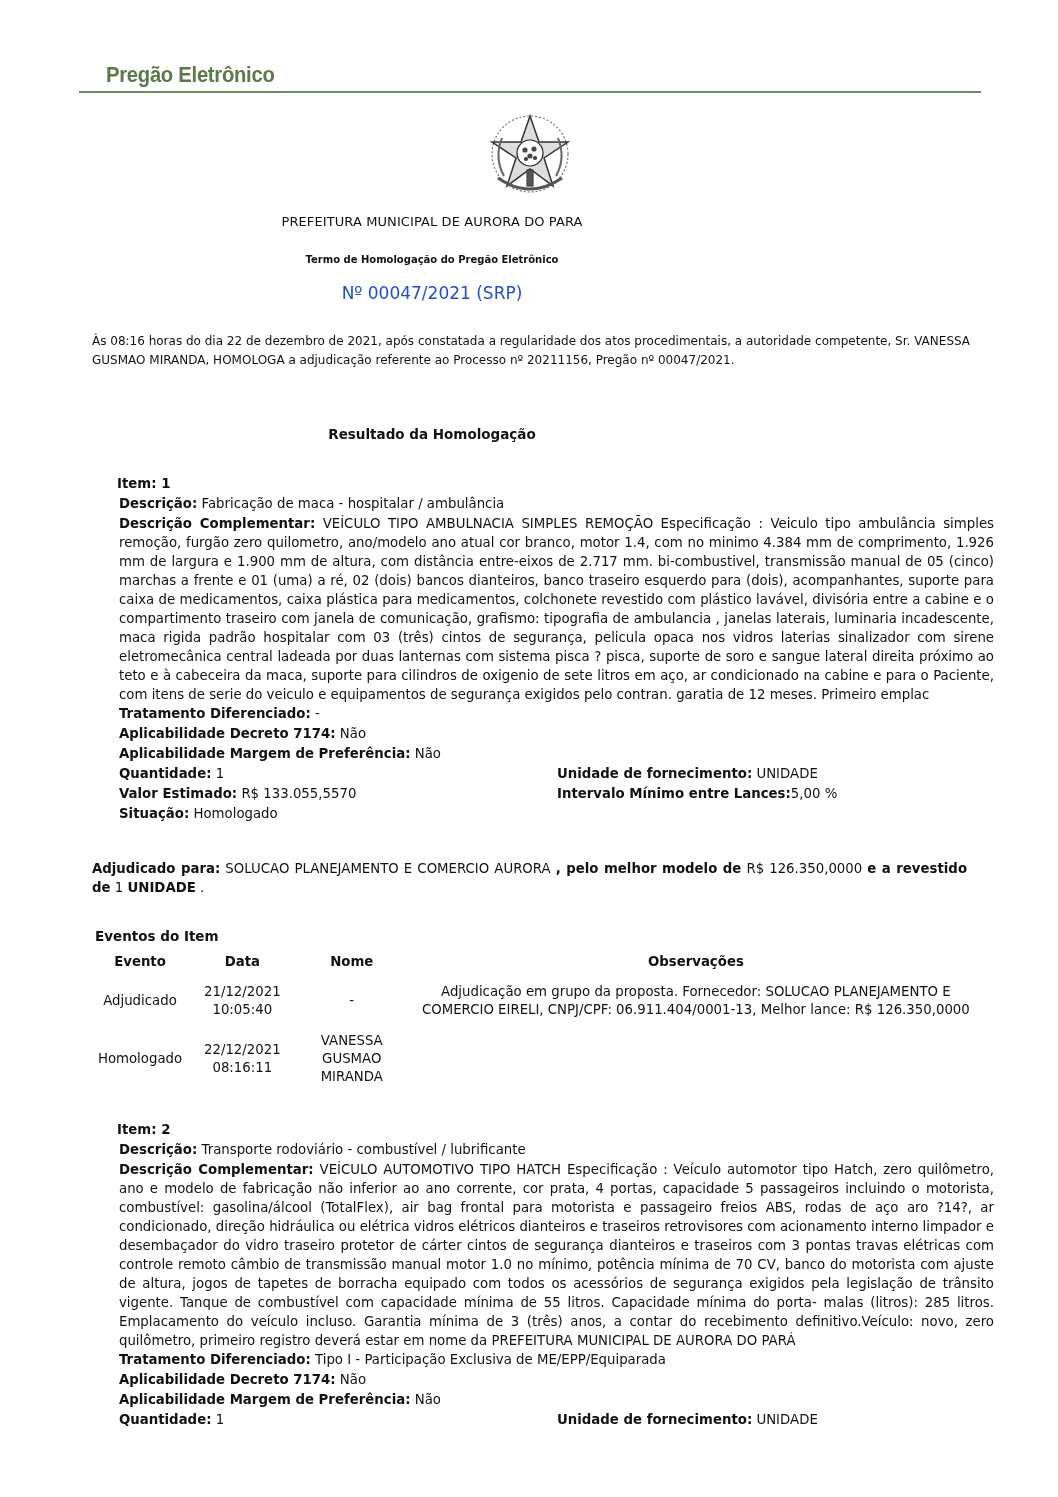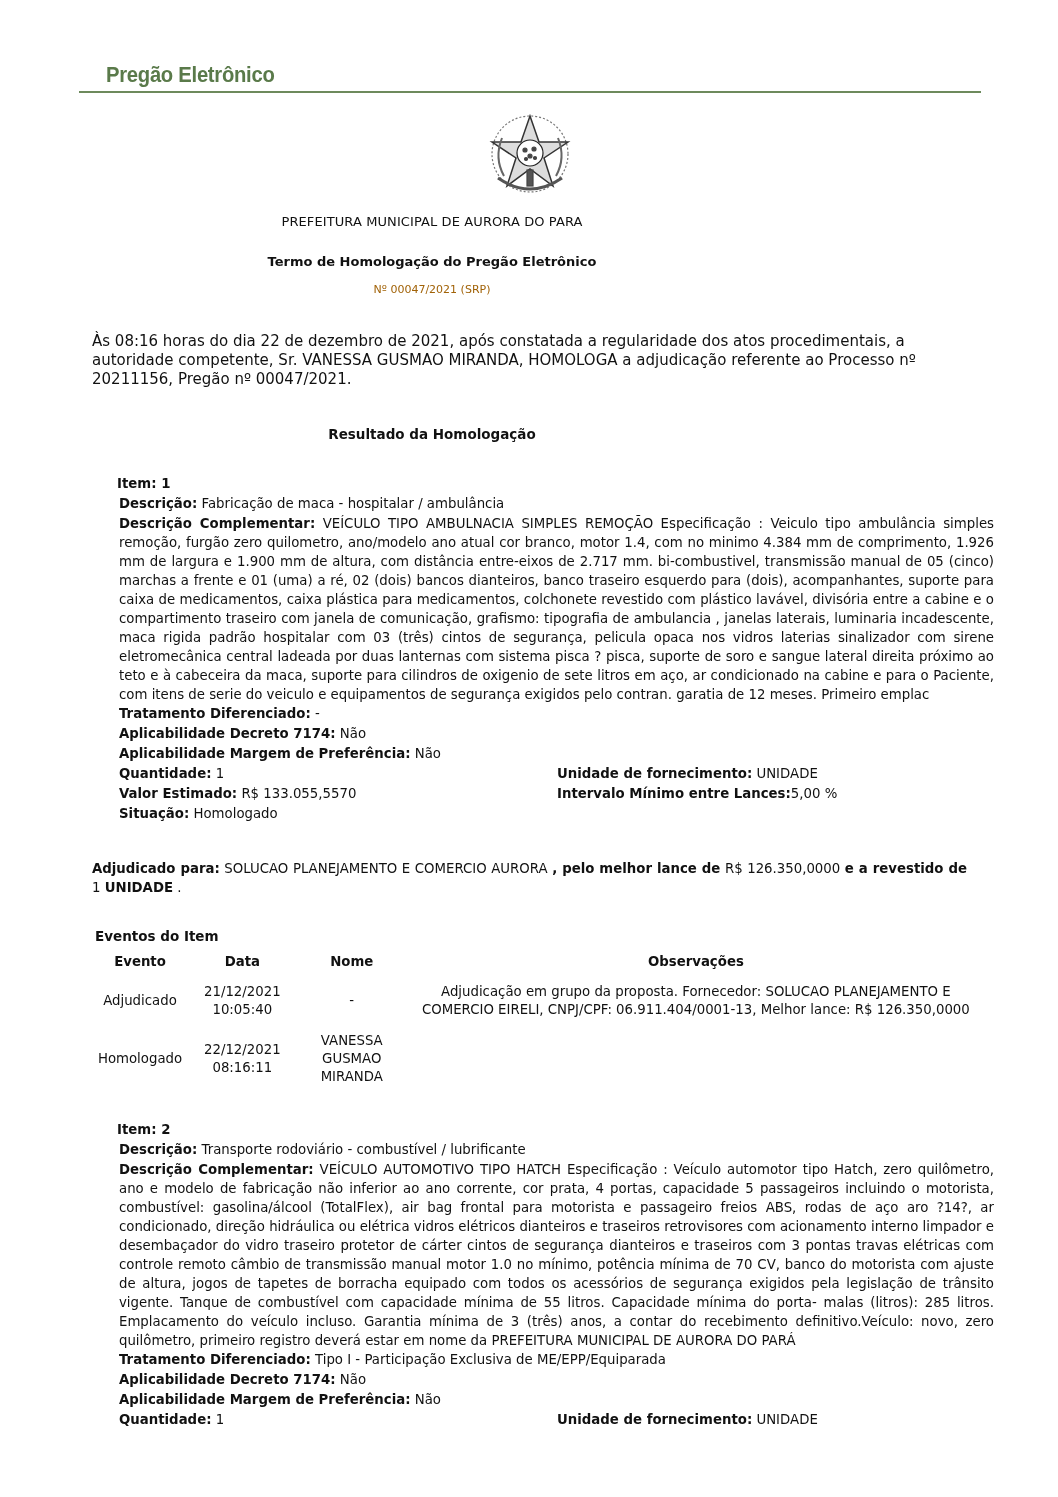--- a/index.html
+++ b/index.html
@@ -3,23 +3,23 @@
 <meta charset="utf-8">
 <style>
   html, body { margin: 0; padding: 0; background: #ffffff; }
   body { width: 1058px; height: 1497px; position: relative; overflow: hidden; font-family: "DejaVu Sans", sans-serif; color: #111; }
   .header { position: absolute; left: 79px; top: 62px; width: 902px; }
   .header-title { font-family: "Liberation Sans", sans-serif; font-weight: bold; font-size: 22px; color: #5a7a4a; margin-left: 27px; letter-spacing: -0.3px; transform: scaleX(0.92); transform-origin: left; display: inline-block; }
   .header-rule { position: absolute; left: 0; top: 29px; width: 902px; height: 2px; background: #6d8a5c; }
   .emblem { position: absolute; left: 484px; top: 108px; width: 92px; height: 92px; }
   .center { position: absolute; left: 0; width: 864px; text-align: center; }
   .muni { top: 214px; font-size: 13px; letter-spacing: 0.1px; }
-  .doc-title { top: 254px; font-size: 13px; font-weight: bold; }
-  .doc-num { top: 283px; font-size: 11px; color: #a16207; }
-  .intro { position: absolute; left: 92px; top: 332px; width: 880px; font-size: 15px; line-height: 19px; }
+  .doc-title { top: 254px; font-size: 10px; font-weight: bold; }
+  .doc-num { top: 283px; font-size: 17px; color: #1d4ed8; }
+  .intro { position: absolute; left: 92px; top: 332px; width: 880px; font-size: 12px; line-height: 19px; }
   .result-title { top: 426px; font-size: 13.5px; font-weight: bold; }
   .item { position: absolute; left: 92px; width: 875px; font-size: 13.3px; margin-left: 27px; }
   .item-num { font-weight: bold; margin-left: -2px; }
   .row { line-height: 20px; }
   .b { font-weight: bold; }
   .desc-comp { text-align: justify; line-height: 19px; }
   .two-col { display: flex; line-height: 20px; }
   .two-col > div:first-child { width: 438px; }
   .adj { position: absolute; left: 92px; top: 859px; width: 875px; font-size: 13.3px; line-height: 19px; text-align: justify; }
   .events-title { position: absolute; left: 95px; top: 928px; font-size: 13.5px; font-weight: bold; }
@@ -75,21 +75,21 @@
   <div class="two-col">
     <div><span class="b">Valor Estimado:</span> <span>R$ 133.055,5570</span></div>
     <div><span class="b">Intervalo Mínimo entre Lances:</span><span>5,00 %</span></div>
   </div>
   <div class="row"><span class="b">Situação:</span> <span>Homologado</span></div>
 </div>
 
 <div class="adj">
   <span class="b">Adjudicado para:</span>
   <span>SOLUCAO PLANEJAMENTO E COMERCIO AURORA</span>
-  <span class="b">, pelo melhor lance de</span>
+  <span class="b">, pelo melhor modelo de</span>
   <span>R$ 126.350,0000</span>
   <span class="b">e a revestido de</span>
   <span>1</span>
   <span class="b">UNIDADE</span> .
 </div>
 
 <div class="events-title">Eventos do Item</div>
 <table class="events">
   <thead>
     <tr>

